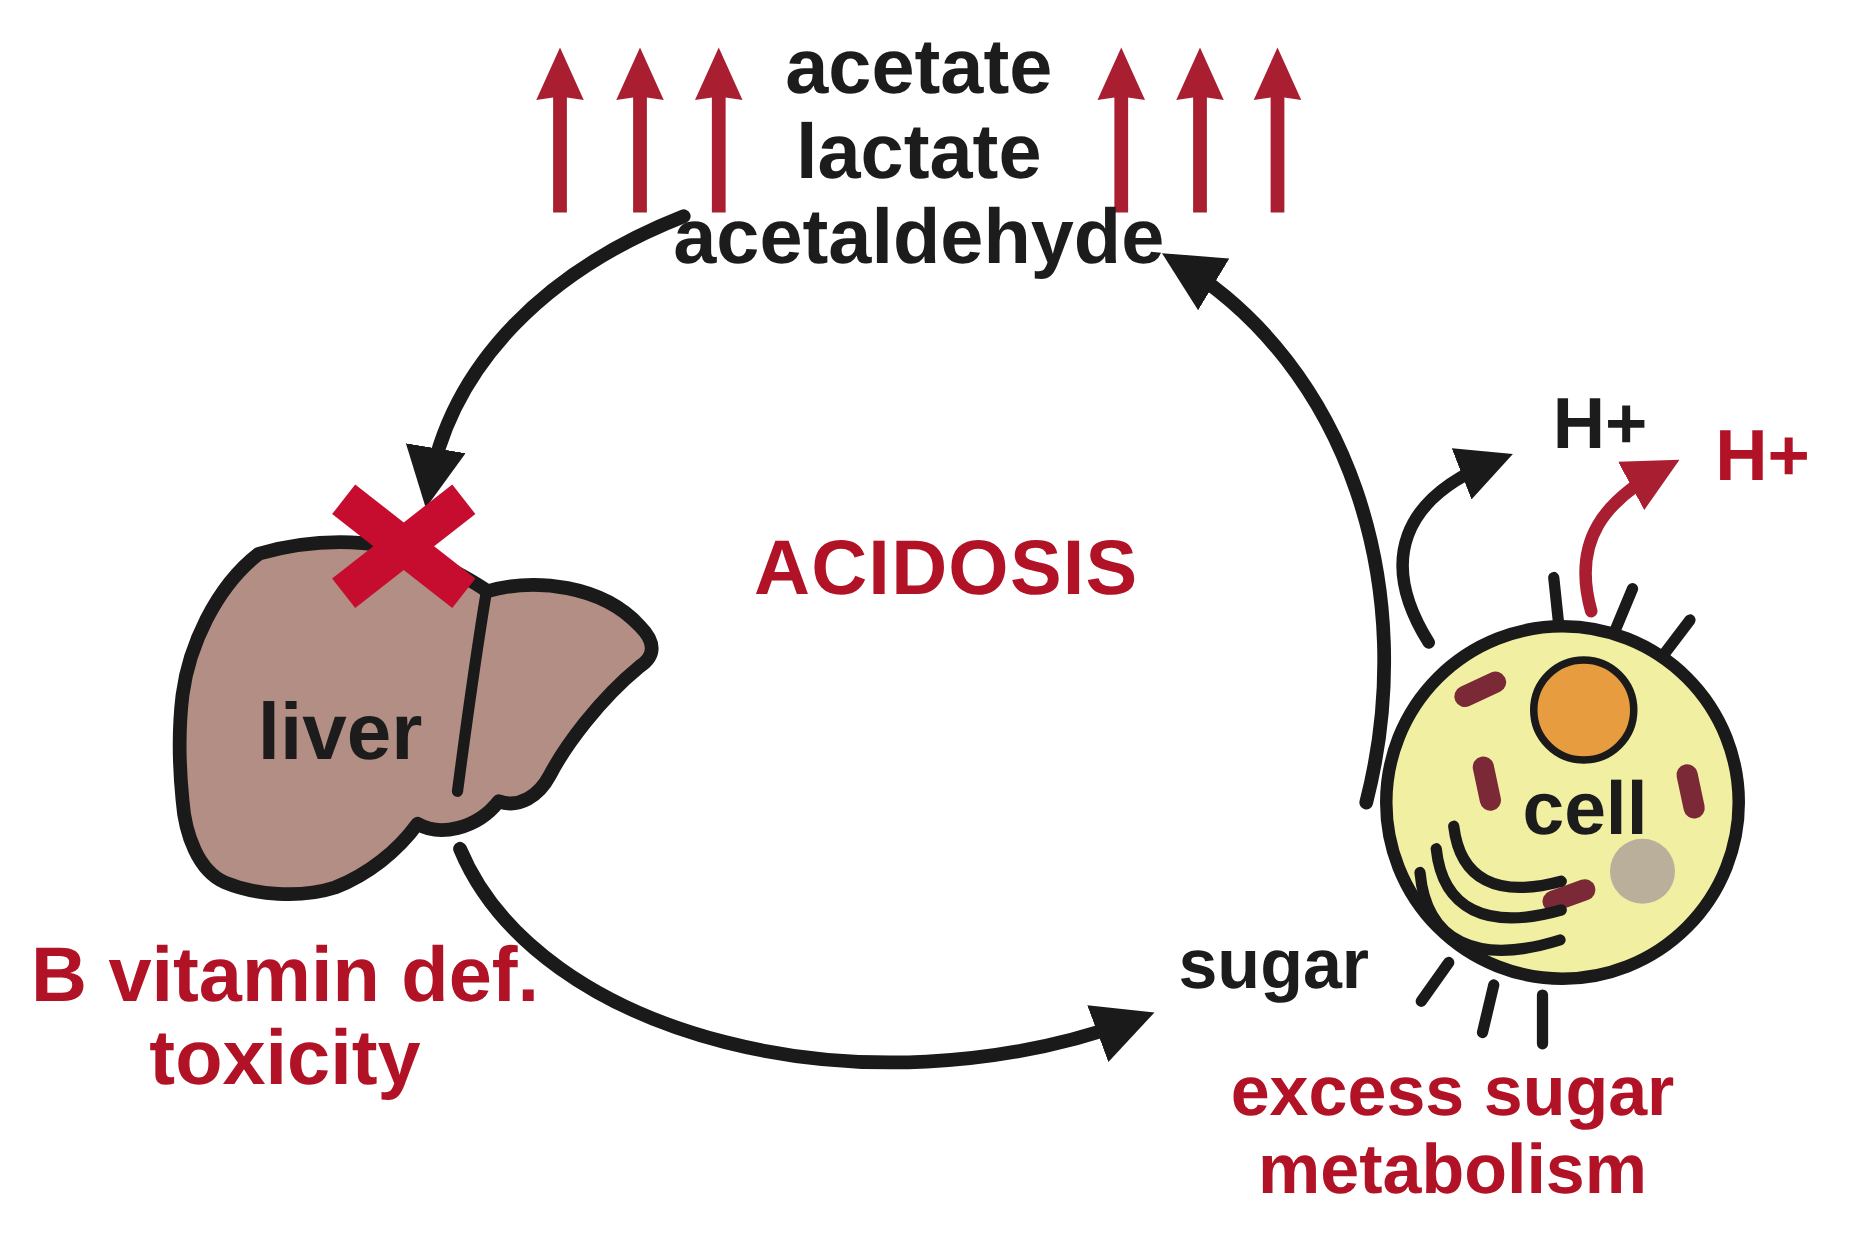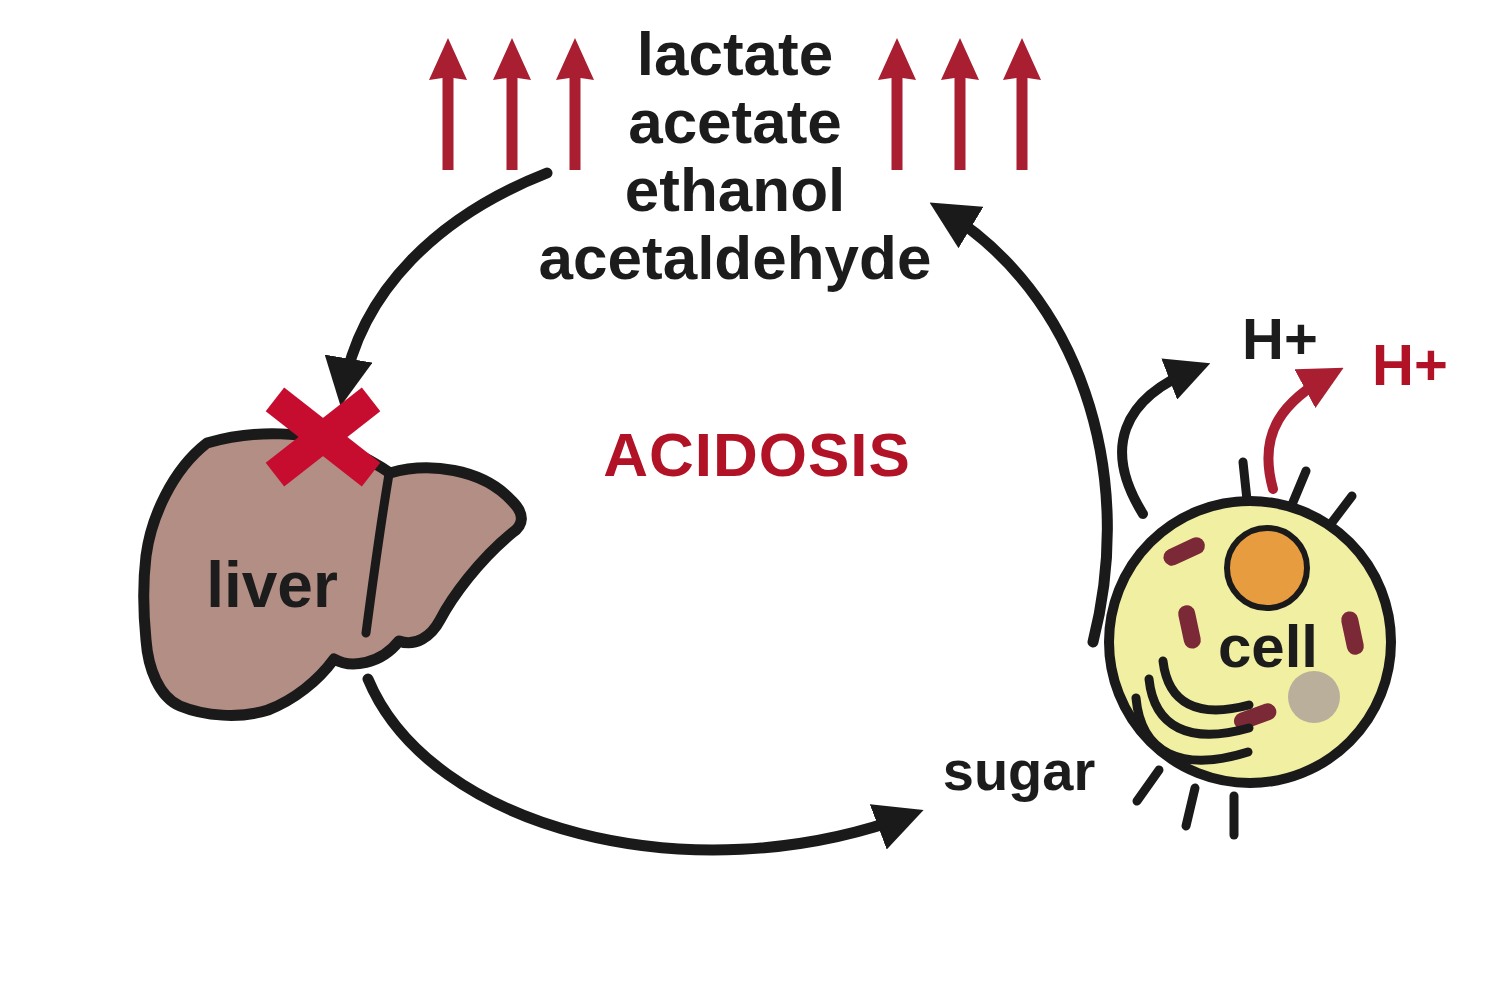--- a/index.html
+++ b/index.html
@@ -86,34 +86,41 @@
       </g>
       <g fill="none" stroke="#1a1a1a" stroke-width="9" stroke-linecap="round">
         <path d="M 1136 698 C 1141 753, 1181 773, 1248 752"></path>
         <path d="M 1149 679 C 1154 727, 1189 745, 1249 728"></path>
         <path d="M 1163 661 C 1168 703, 1197 719, 1249 705"></path>
       </g>
     </g>
   </svg>
 
   <div class="label metabolites">
+    <div>acetate</div>
     <div>lactate</div>
-    <div>acetate</div>
-    <div>ethanol</div>
     <div>acetaldehyde</div>
   </div>
 
   <div class="label lactic red">
     <div>ACIDOSIS</div>
   </div>
 
   <div class="label liver-label">liver</div>
 
+  <div class="label b-vitamin red">
+    <div>B vitamin def.</div>
+    <div>toxicity</div>
+  </div>
 
   <div class="label sugar-label">sugar</div>
 
   <div class="label cell-label">cell</div>
 
   <div class="label hplus-black">H+</div>
   <div class="label hplus-red red">H+</div>
 
+  <div class="label excess red">
+    <div>excess sugar</div>
+    <div>metabolism</div>
+  </div>
 
 </div>
 
 </body></html>

